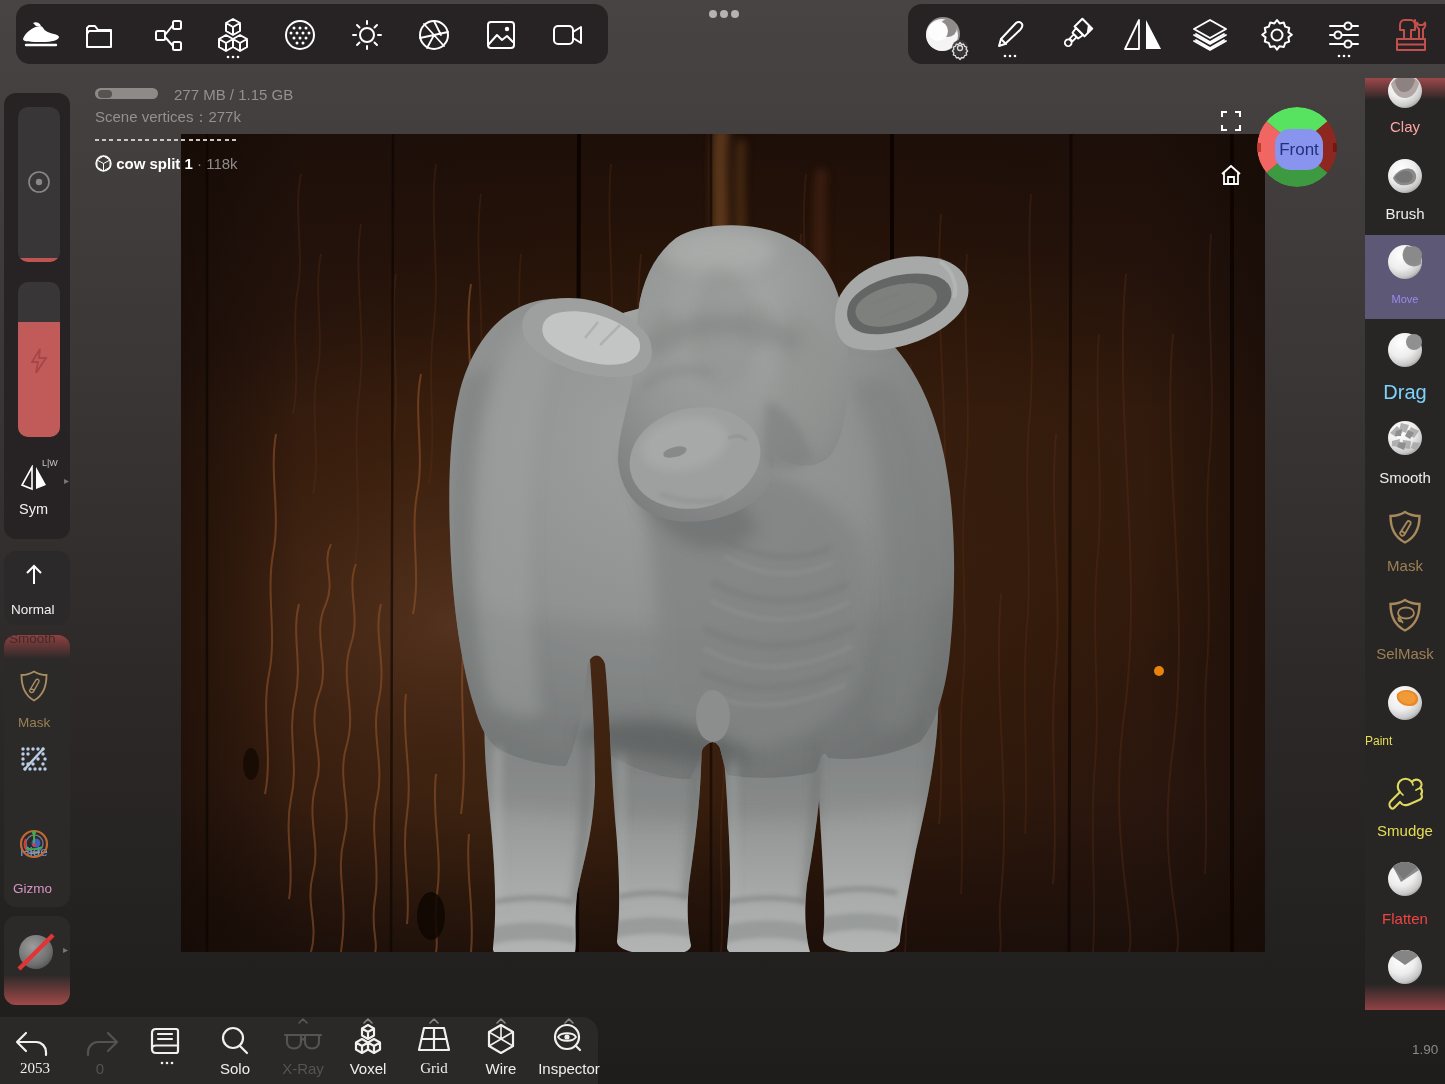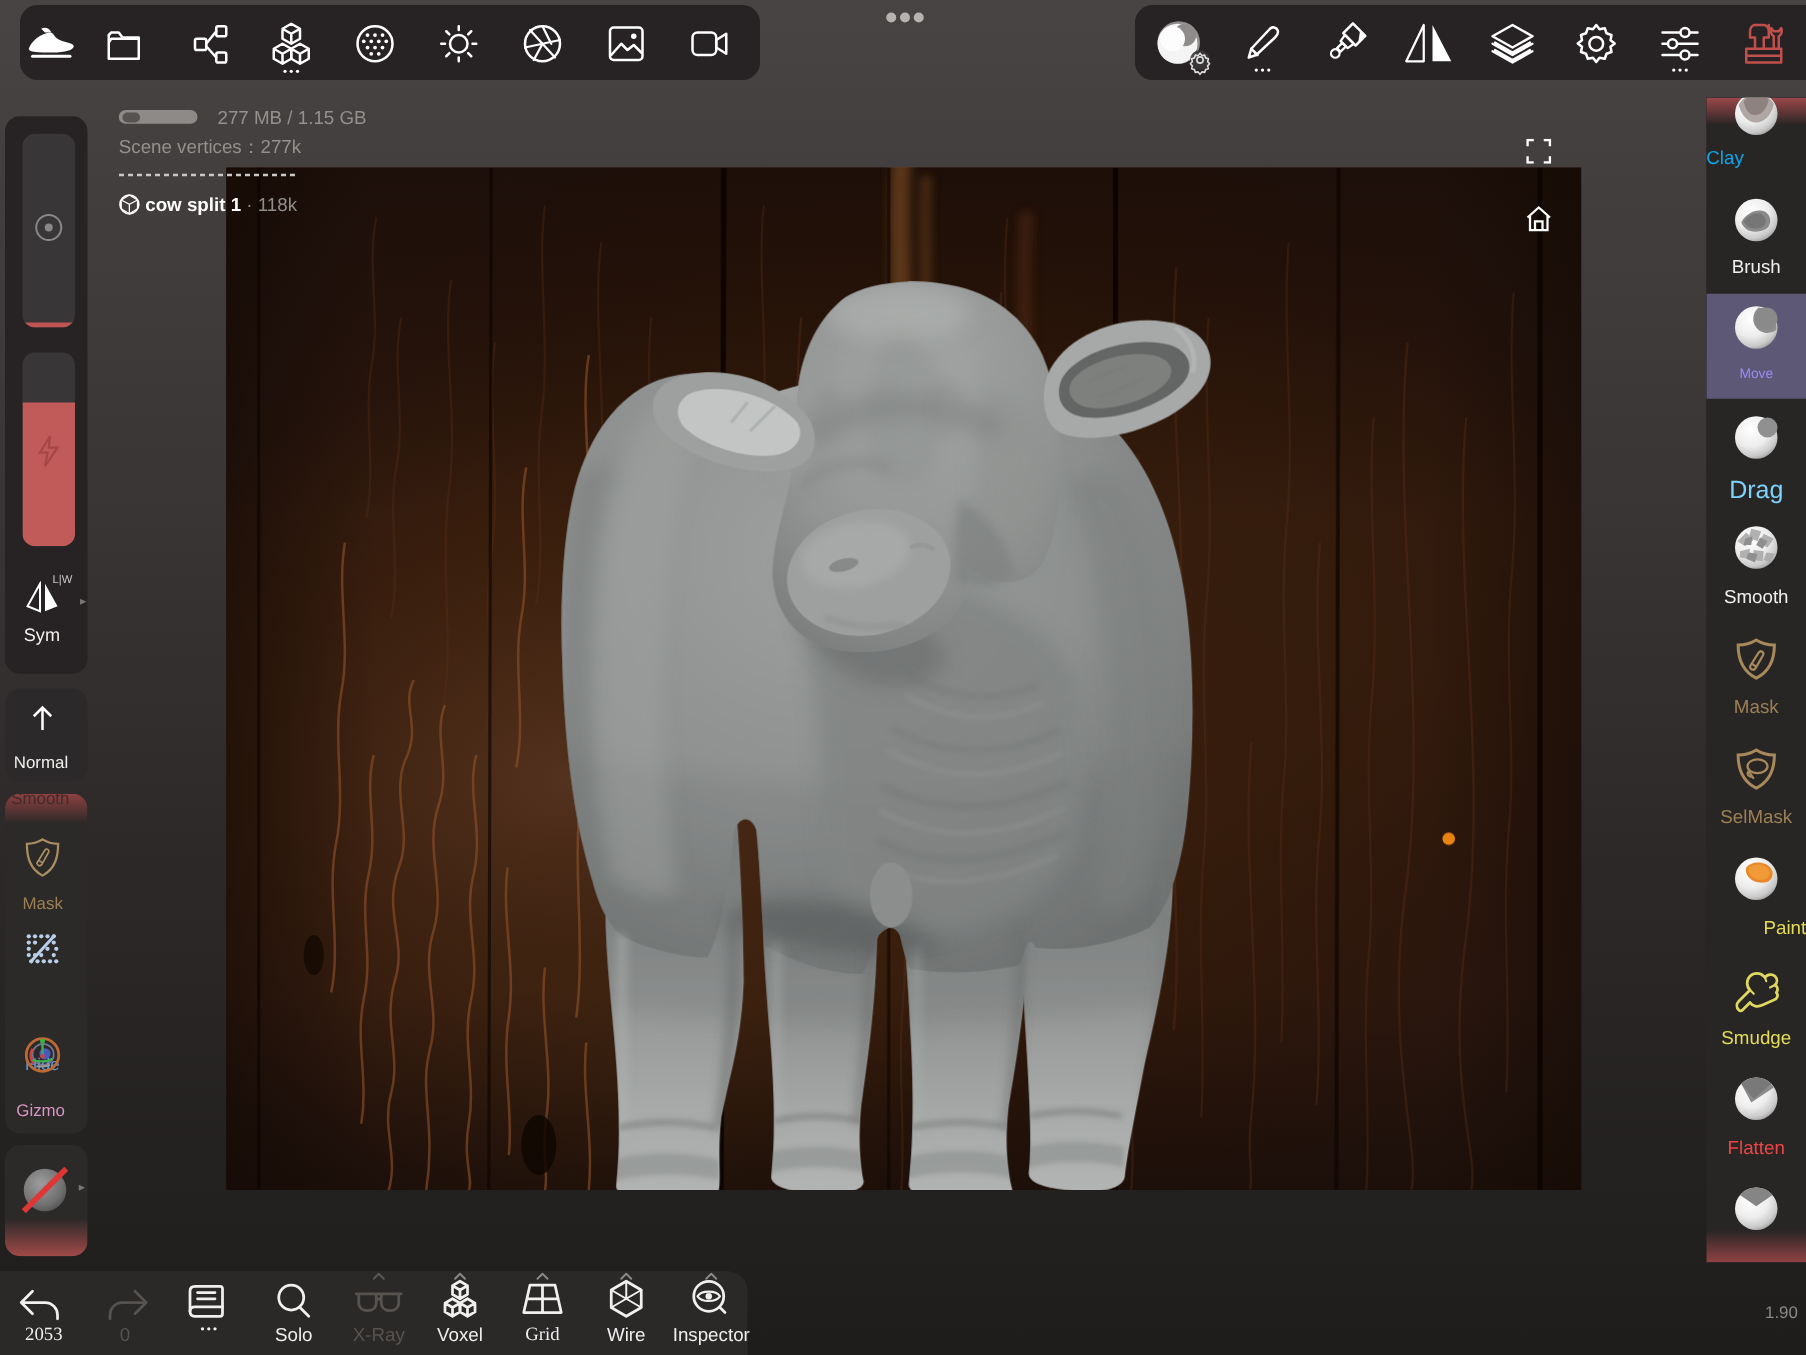--- a/index.html
+++ b/index.html
@@ -269,20 +269,32 @@
     <b>cow split 1</b> <span style="color:#8f8c89;">· 118k</span>
   </div>
 
   <svg style="position:absolute;left:1221px;top:111px;" width="20" height="20" viewBox="0 0 20 20" fill="none" stroke="#fff" stroke-width="2">
     <path d="M1,6 L1,1 L6,1 M14,1 L19,1 L19,6 M19,14 L19,19 L14,19 M6,19 L1,19 L1,14"></path>
   </svg>
   <svg style="position:absolute;left:1220px;top:164px;" width="22" height="22" viewBox="0 0 22 22" fill="none" stroke="#fff" stroke-width="1.8">
     <path d="M2,10 L11,2 L20,10 M4,8.4 L4,20 L18,20 L18,8.4 M8,20 L8,13 L14,13 L14,20"></path>
   </svg>
 
+  <div style="position:absolute;left:1257px;top:107px;width:80px;height:80px;border-radius:50%;overflow:hidden;">
+    <svg width="80" height="80" viewBox="0 0 80 80">
+      <path d="M9.4,14.3 A40,40 0 0 1 70.6,14.3 L40,40 Z" fill="#57e25f"></path>
+      <path d="M70.6,65.7 A40,40 0 0 1 9.4,65.7 L40,40 Z" fill="#3e9a40"></path>
+      <path d="M9.4,65.7 A40,40 0 0 1 9.4,14.3 L40,40 Z" fill="#f16663"></path>
+      <path d="M70.6,14.3 A40,40 0 0 1 70.6,65.7 L40,40 Z" fill="#8d271f"></path>
+      <rect x="18" y="22" width="48" height="41" rx="15" fill="#8894ee"></rect>
+      <rect x="0" y="36" width="4" height="9" fill="#c03a30"></rect>
+      <rect x="76" y="36" width="4" height="9" fill="#6d1a14"></rect>
+      <text x="42" y="48" font-size="17" fill="#23307a" text-anchor="middle" font-family="Liberation Sans">Front</text>
+    </svg>
+  </div>
 
   <div style="position:absolute;left:1154px;top:666px;width:10px;height:10px;border-radius:50%;background:#e8830f;"></div>
 
   <div class="panel" id="tl-bar" style="left:16px;top:4px;width:592px;height:60px;"></div>
   <div class="panel" id="tr-bar" style="left:908px;top:4px;width:552px;height:60px;"></div>
   <svg style="position:absolute;left:708px;top:9px;" width="32" height="10" viewBox="0 0 32 10">
       <circle cx="5" cy="5" r="4" fill="#b5b2b0"></circle>
       <circle cx="16" cy="5" r="4" fill="#b5b2b0"></circle>
       <circle cx="27" cy="5" r="4" fill="#b5b2b0"></circle>
     </svg>
@@ -595,28 +607,28 @@
         <circle r="17" fill="url(#sphg)"></circle>
         <path d="M-12,-12 A17,17 0 0,1 14,-9 L-4,3 Z" fill="#8b8b8b"></path>
         <path d="M-12,-12 A17,17 0 0,1 12,-12 L-2,0 Z" fill="#797979"></path>
       </g>
 
       <g transform="translate(40,889)">
         <circle r="17" fill="url(#sphg)"></circle>
         <path d="M-13,-11 A17,17 0 0,1 13,-11 L0,-2 Z" fill="#858585"></path>
       </g>
     </svg>
-    <div style="position:absolute;top:40px;width:100%;text-align:left;font-size:15px;color:#0ea5e9;">Clay</div>
+    <div style="position:absolute;top:40px;width:100%;text-align:center;font-size:15px;color:#fca5a5;">Clay</div>
     <div style="position:absolute;top:127px;width:100%;text-align:center;font-size:15px;color:#f0eeec;">Brush</div>
     <div style="position:absolute;top:215px;width:100%;text-align:center;font-size:11px;color:#9a8cf0;">Move</div>
     <div style="position:absolute;top:303px;width:100%;text-align:center;font-size:20px;color:#7dd3fc;">Drag</div>
     <div style="position:absolute;top:391px;width:100%;text-align:center;font-size:15px;color:#f0eeec;">Smooth</div>
     <div style="position:absolute;top:479px;width:100%;text-align:center;font-size:15px;color:#9c8055;">Mask</div>
     <div style="position:absolute;top:567px;width:100%;text-align:center;font-size:15px;color:#9c8055;">SelMask</div>
-    <div style="position:absolute;top:656px;width:100%;text-align:right;font-size:15px;color:#e3dd55;">Paint</div>
+    <div style="position:absolute;top:656px;width:100%;text-align:left;font-size:12px;color:#e3dd55;">Paint</div>
     <div style="position:absolute;top:744px;width:100%;text-align:center;font-size:15px;color:#e3dd55;">Smudge</div>
     <div style="position:absolute;top:832px;width:100%;text-align:center;font-size:15px;color:#ef4444;">Flatten</div>
   </div>
   <div class="txt" style="left:1412px;top:1042px;font-size:13.5px;color:#8b8886;">1.90</div>
 
   <div class="panel" id="b-bar" style="left:-20px;top:1017px;width:618px;height:90px;border-radius:16px;background:#2b2828;"></div>
   <svg style="position:absolute;left:0px;top:1017px;" width="600" height="67" viewBox="0 0 600 67" fill="none" stroke="#f2f0ee" stroke-width="2.2" stroke-linecap="round" stroke-linejoin="round">
 
     <g stroke="#8a8784" stroke-width="1.6">
       <path d="M299,6 l4,-4 4,4" opacity="0.5"></path>

